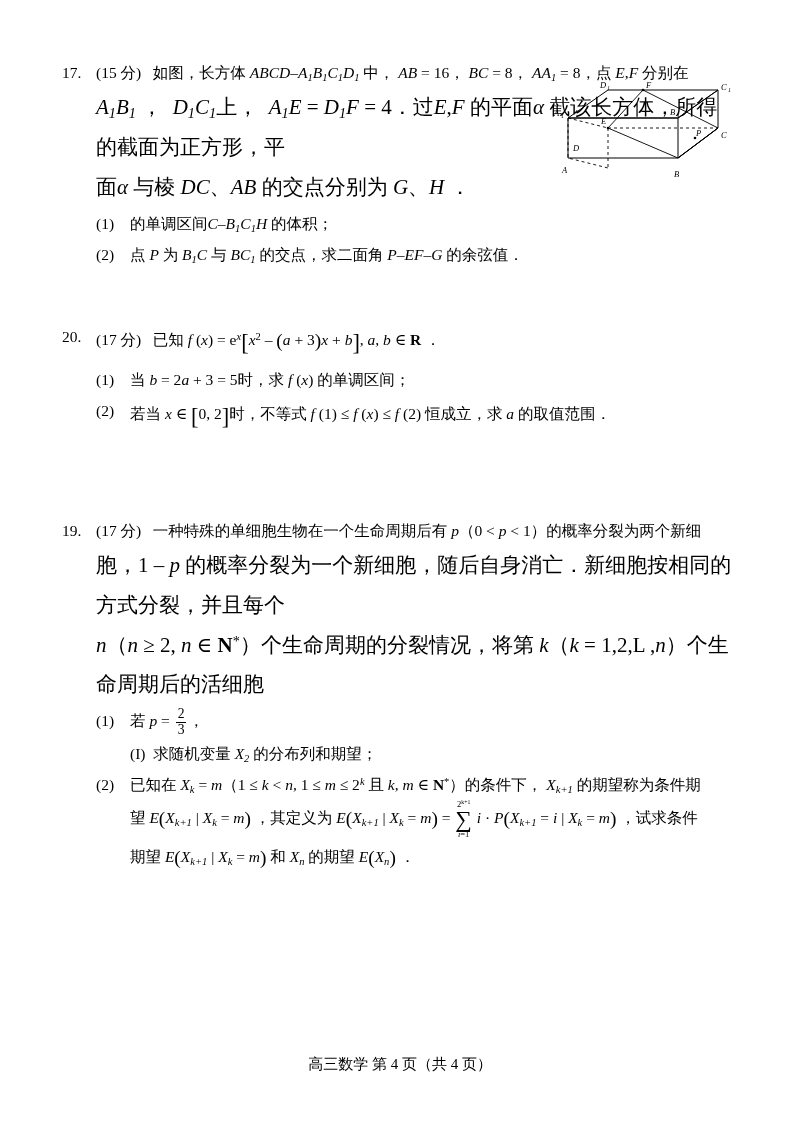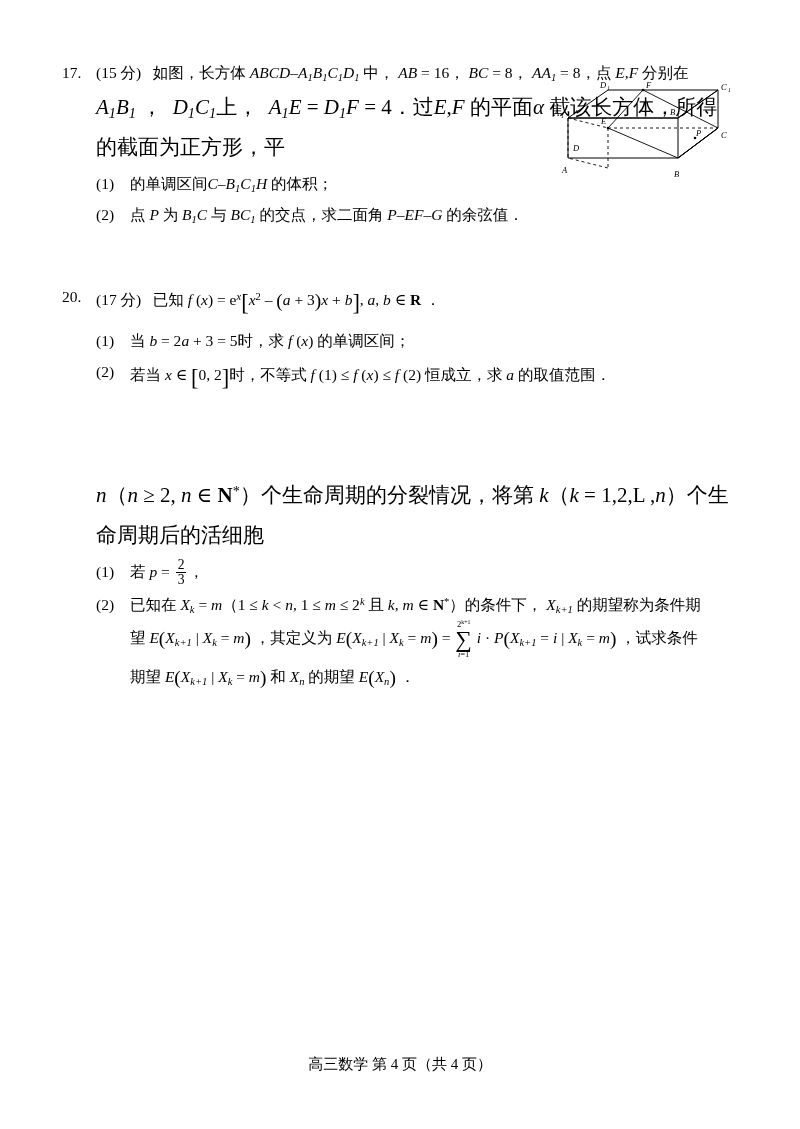--- a/index.html
+++ b/index.html
@@ -116,20 +116,23 @@
           &nbsp; <span>如图，长方体</span>
           <i>ABCD</i>–<i>A</i><sub>1</sub><i>B</i><sub>1</sub><i>C</i><sub>1</sub><i>D</i><sub>1</sub>
           <span>中，</span>
           <i>AB</i> <span class="nosub">= 16</span>，&nbsp;<i>BC</i> <span class="nosub">= 8</span>，&nbsp;<i>AA</i><sub>1</sub> <span class="nosub">= 8</span>，<span>点</span> <i>E</i>,<i>F</i> <span>分别在</span>
         </span>
       </div>
       <div class="cont">
         <i>A</i><sub>1</sub><i>B</i><sub>1</sub> ，&nbsp; <i>D</i><sub>1</sub><i>C</i><sub>1</sub><span>上，</span>
         &nbsp;<i>A</i><sub>1</sub><i>E</i> = <i>D</i><sub>1</sub><i>F</i> = 4<span>．过</span><i>E</i>,<i>F</i> <span>的平面</span><i>α</i> <span>截该长方体，所得的截面为正方形，平</span>
       </div>
+      <div class="cont">
+        <span>面</span><i>α</i> <span>与棱</span> <i>DC</i>、<i>AB</i> <span>的交点分别为</span> <i>G</i>、<i>H</i> <span>．</span>
+      </div>
       <div class="sub subindent">
         <span class="sublabel">(1)</span>
         <span class="subbody">
           <span>的单调区间</span><i>C</i>–<i>B</i><sub>1</sub><i>C</i><sub>1</sub><i>H</i> <span>的体积；</span>
         </span>
       </div>
       <div class="sub subindent">
         <span class="sublabel">(2)</span>
         <span class="subbody">
           <span>点</span> <i>P</i> <span>为</span> <i>B</i><sub>1</sub><i>C</i> <span>与</span> <i>BC</i><sub>1</sub> <span>的交点，求二面角</span> <i>P</i>–<i>EF</i>–<i>G</i> <span>的余弦值．</span>
@@ -159,29 +162,43 @@
         <span class="subbody">
           若当 <i>x</i> ∈ <span class="bracket">[</span>0, 2<span class="bracket">]</span>时，不等式 <i>f</i> (1) ≤ <i>f</i> (<i>x</i>) ≤ <i>f</i> (2) 恒成立，求 <i>a</i> 的取值范围．
         </span>
       </div>
     </div>
 
     <div class="gap-big"></div>
     <div class="spacer24"></div>
 
     <div class="qblock">
+      <div class="qline">
+        <span class="qnum">19.</span>
+        <span class="qbody">
+          <span>(17 分)</span>
+          &nbsp; 一种特殊的单细胞生物在一个生命周期后有 <i>p</i>（0 &lt; <i>p</i> &lt; 1）的概率分裂为两个新细
+        </span>
+      </div>
+      <div class="cont">
+        胞，1 – <i>p</i> 的概率分裂为一个新细胞，随后自身消亡．新细胞按相同的方式分裂，并且每个
+      </div>
       <div class="cont">
         <i>n</i>（<i>n</i> ≥ 2, <i>n</i> ∈ <span class="bf">N</span><sup>*</sup>）个生命周期的分裂情况，将第 <i>k</i>（<i>k</i> = 1,2,L ,<i>n</i>）个生命周期后的活细胞
       </div>
 
       <div class="sub subindent">
         <span class="sublabel">(1)</span>
         <span class="subbody">
           若 <i>p</i> = <span class="frac"><span class="num">2</span><span class="den">3</span></span>，
         </span>
+      </div>
+      <div class="cont2">
+        <span>(I)</span>
+        &nbsp;求随机变量 <i>X</i><sub>2</sub> 的分布列和期望；
       </div>
 
       <div class="sub subindent">
         <span class="sublabel">(2)</span>
         <span class="subbody">
           已知在 <i>X</i><sub>k</sub> = <i>m</i>（1 ≤ <i>k</i> &lt; <i>n</i>, 1 ≤ <i>m</i> ≤ 2<sup><i>k</i></sup> 且 <i>k</i>, <i>m</i> ∈ <span class="bf">N</span><sup>*</sup>）的条件下，&nbsp;<i>X</i><sub>k+1</sub> 的期望称为条件期
         </span>
       </div>
       <div class="cont2">
         望 <i>E</i><span class="big-paren">(</span><i>X</i><sub>k+1</sub> | <i>X</i><sub>k</sub> = <i>m</i><span class="big-paren">)</span> ，其定义为 <i>E</i><span class="big-paren">(</span><i>X</i><sub>k+1</sub> | <i>X</i><sub>k</sub> = <i>m</i><span class="big-paren">)</span> =

